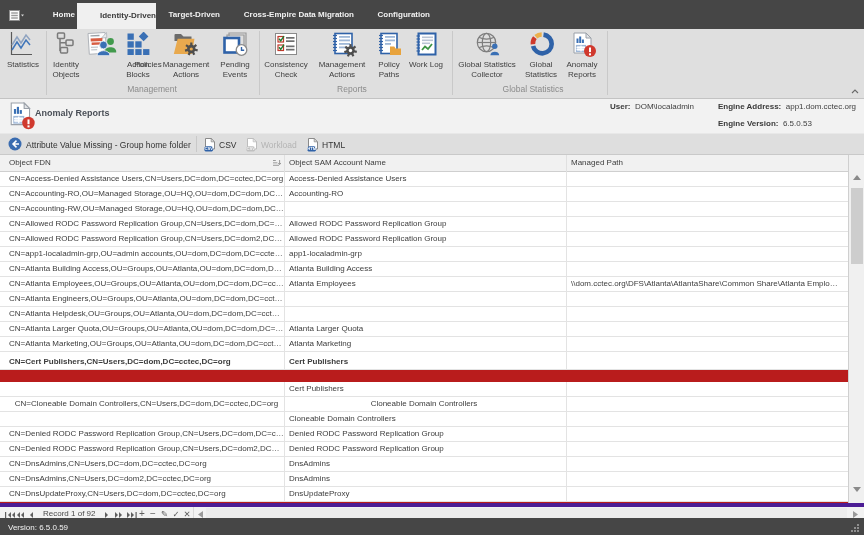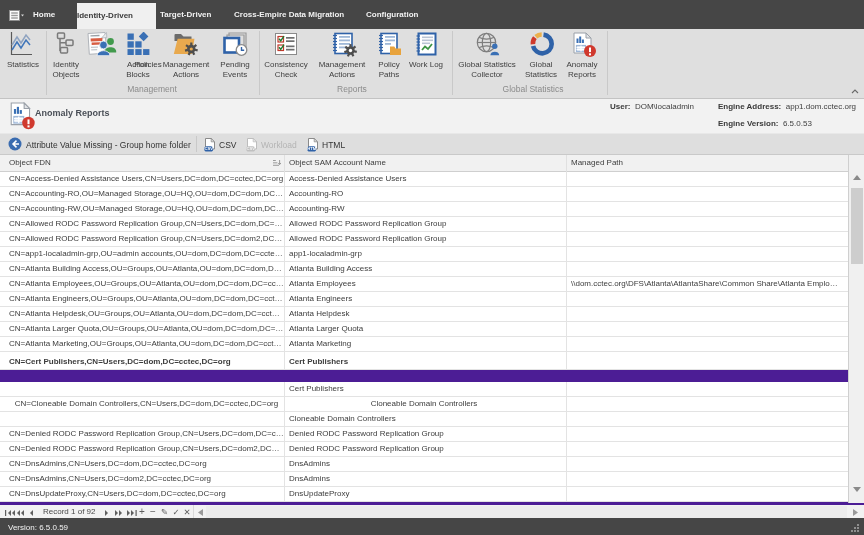--- a/index.html
+++ b/index.html
@@ -4,57 +4,57 @@
 <style>
 * { margin:0; padding:0; box-sizing:border-box; }
 html,body { width:864px; height:535px; overflow:hidden; }
 body { font-family:"Liberation Sans", sans-serif; position:relative; background:#fff; }
 .abs { position:absolute; }
 .abs > svg { display:block; }
 .nav svg { vertical-align:2px; }
 
 
 #topbar { left:0; top:0; width:864px; height:29px; background:#464646; }
-.tab { top:0; height:29px; line-height:29px; color:#f2f2f2; font-size:8px; font-weight:bold; text-align:left; }
+.tab { top:0; height:29px; line-height:29px; color:#f2f2f2; font-size:8px; font-weight:bold; text-align:right; }
 #tabsel { left:77px; top:3px; width:79px; height:26px; background:#f0f0f0; color:#3a3a3a; line-height:26px; }
 
 
 #ribbon { left:0; top:29px; width:864px; height:70px; background:#dfdfdf; border-bottom:1px solid #c3c3c3; }
 .rsep { position:absolute; top:2px; width:1px; height:64px; background:#c9c9c9; }
 .rlabel { position:absolute; top:31px; width:90px; text-align:center; font-size:8px; color:#404040; line-height:10px; }
 .rgroup { position:absolute; top:55px; text-align:center; font-size:8.5px; color:#8b8b8b; }
 .ricon { position:absolute; top:3px; }
 
 
 #infobar { left:0; top:99px; width:864px; height:34px; background:#f2f2f2; }
 #infotitle { left:35px; top:9px; font-size:9px; font-weight:bold; color:#4a4f57; }
 .inf { font-size:8px; color:#404040; }
 .inf b { color:#3a3a3a;text-align:center; }
 
 
 #toolbar { left:0; top:133px; width:864px; height:22px; background:#dedede; border-top:1px solid #e8e8e8; border-bottom:1px solid #c9c9c9; }
 .tbtxt { font-size:8.5px; color:#333; top:6px; }
 
 
-#grid { left:0; top:155px; width:864px; height:348px; background:#4c1d95; }
+#grid { left:0; top:155px; width:864px; height:348px; background:#b91c1c; }
 #ghead { left:0; top:0; width:848px; height:17px; background:#f1f1f1; border-bottom:1px solid #cfcfcf; }
 .hcell { position:absolute; top:0; height:17px; font-size:8px; color:#3d3d3d; line-height:16px; }
 .colline { position:absolute; top:0; width:1px; background:#e0e0e0; }
 .row { position:absolute; left:0; width:848px; height:15px; background:#fff; border-bottom:1px solid #e3e3e3; }
 .c { position:absolute; top:0; height:14px; line-height:14px; font-size:8px; color:#3c3c3c; white-space:nowrap; overflow:hidden; text-overflow:ellipsis; }
 .c1 { left:9px;  width:275px; }
 .c2 { left:289px; width:270px; }
 .c3 { left:571px; width:270px; }
 .vline { position:absolute; top:0; height:15px; width:1px; background:#e3e3e3; }
 
 
 #vsb { left:848px; top:155px; width:16px; height:348px; background:#f0f0f0; border-left:1px solid #cfcfcf; }
 
 
-#navbar { left:0; top:503px; width:864px; height:15px; background:#f2f2f2; border-top:2px solid #4c1d95; }
+#navbar { left:0; top:503px; width:864px; height:15px; background:#f2f2f2; border-top:4px solid #4c1d95; }
 .nav { position:absolute; top:0; height:14px; line-height:14px; font-size:8px; color:#4a4a4a; }
 
 
 #statusbar { left:0; top:518px; width:864px; height:17px; background:#464646; }
 #statusbar span { position:absolute; left:8px; top:5px; font-size:8px; color:#f5f5f5; }
 </style>
 </head>
 <body>
 
 <div id="topbar" class="abs">
@@ -410,21 +410,20 @@
       </div>
       <div class="row" style="top:15px;">
         <div class="c c1">CN=Accounting-RO,OU=Managed Storage,OU=HQ,OU=dom,DC=dom,DC=cctec,DC=org</div>
         <div class="c c2">Accounting-RO</div>
         <div class="c c3"></div>
         <div class="vline" style="left:284px;"></div>
         <div class="vline" style="left:566px;"></div>
       </div>
       <div class="row" style="top:30px;">
         <div class="c c1">CN=Accounting-RW,OU=Managed Storage,OU=HQ,OU=dom,DC=dom,DC=cctec,DC=org</div>
-        <div class="c c2">Accounting-RW</div>
         <div class="c c3"></div>
         <div class="vline" style="left:284px;"></div>
         <div class="vline" style="left:566px;"></div>
       </div>
       <div class="row" style="top:45px;">
         <div class="c c1">CN=Allowed RODC Password Replication Group,CN=Users,DC=dom,DC=cctec,DC=org</div>
         <div class="c c2">Allowed RODC Password Replication Group</div>
         <div class="c c3"></div>
         <div class="vline" style="left:284px;"></div>
         <div class="vline" style="left:566px;"></div>
@@ -452,28 +451,26 @@
       </div>
       <div class="row" style="top:105px;">
         <div class="c c1">CN=Atlanta Employees,OU=Groups,OU=Atlanta,OU=dom,DC=dom,DC=cctec,DC=org</div>
         <div class="c c2">Atlanta Employees</div>
         <div class="c c3">\\dom.cctec.org\DFS\Atlanta\AtlantaShare\Common Share\Atlanta Employees</div>
         <div class="vline" style="left:284px;"></div>
         <div class="vline" style="left:566px;"></div>
       </div>
       <div class="row" style="top:120px;">
         <div class="c c1">CN=Atlanta Engineers,OU=Groups,OU=Atlanta,OU=dom,DC=dom,DC=cctec,DC=org</div>
-        <div class="c c2">Atlanta Engineers</div>
         <div class="c c3"></div>
         <div class="vline" style="left:284px;"></div>
         <div class="vline" style="left:566px;"></div>
       </div>
       <div class="row" style="top:135px;">
         <div class="c c1">CN=Atlanta Helpdesk,OU=Groups,OU=Atlanta,OU=dom,DC=dom,DC=cctec,DC=org</div>
-        <div class="c c2">Atlanta Helpdesk</div>
         <div class="c c3"></div>
         <div class="vline" style="left:284px;"></div>
         <div class="vline" style="left:566px;"></div>
       </div>
       <div class="row" style="top:150px;">
         <div class="c c1">CN=Atlanta Larger Quota,OU=Groups,OU=Atlanta,OU=dom,DC=dom,DC=cctec,DC=org</div>
         <div class="c c2">Atlanta Larger Quota</div>
         <div class="c c3"></div>
         <div class="vline" style="left:284px;"></div>
         <div class="vline" style="left:566px;"></div>

